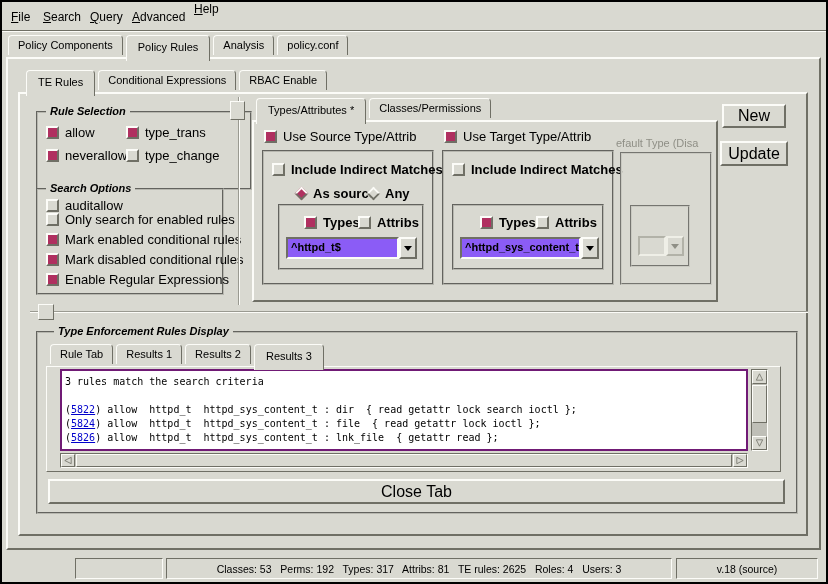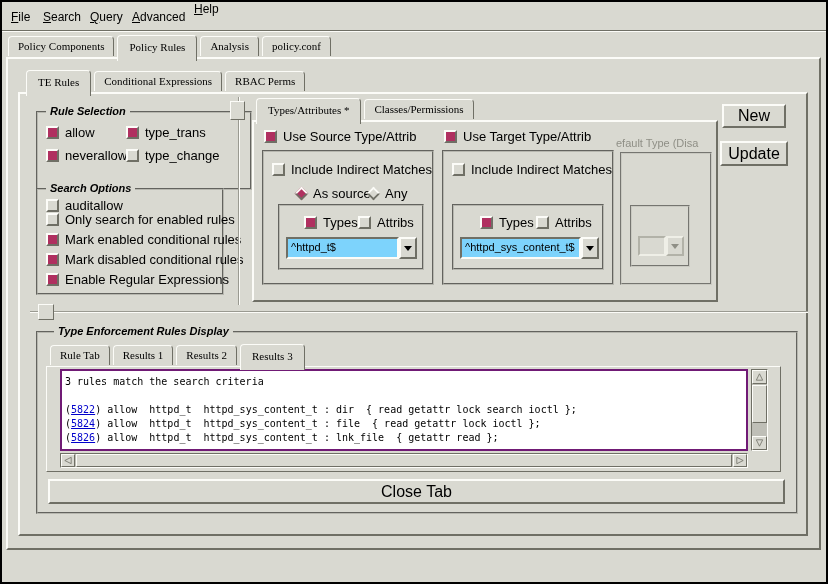--- a/index.html
+++ b/index.html
@@ -12,39 +12,39 @@
   }
   *{margin:0;padding:0;box-sizing:border-box;}
   html,body{width:828px;height:584px;overflow:hidden;}
   body{font-family:"Liberation Sans",sans-serif;background:#777;}
   .win{position:absolute;left:0;top:0;width:828px;height:584px;background:var(--bg);}
   .win-border{position:absolute;left:0;top:0;width:828px;height:584px;border:2px solid #000;pointer-events:none;z-index:90;}
   .abs{position:absolute;}
   
   .panel{position:absolute;background:var(--bg);border:2px solid;border-color:var(--hi) var(--lo) var(--lo) var(--hi);}
   .panel1{position:absolute;background:var(--bg);border:1px solid;border-color:var(--hi) var(--lo) var(--lo) var(--hi);}
-  .gframe{position:absolute;border:2px groove #b7b7af;}
+  .gframe{position:absolute;border:2px groove #b7b7af;font-weight:bold;}
   .lf{position:absolute;border:2px groove #b7b7af;}
   .lf-title{position:absolute;top:-8px;left:8px;background:var(--bg);padding:0 4px;font-size:11px;font-weight:bold;font-style:italic;white-space:nowrap;color:#000;}
   
   .mi{position:absolute;font-size:12px;color:#000;cursor:default;white-space:nowrap;}
   .hk{text-decoration:underline;}
   .groove-line{position:absolute;border-top:1px solid var(--lo);border-bottom:1px solid var(--hi);height:2px;}
   
-  .tabs{position:absolute;display:flex;align-items:center;z-index:6;font-family:Liberation Serif, serif;}
+  .tabs{position:absolute;display:flex;align-items:flex-start;z-index:6;}
   .tab{background:var(--bg);border:1px solid;border-color:var(--hi) var(--lo) var(--lo) var(--hi);border-bottom:none;border-radius:4px 4px 0 0;height:20px;line-height:19px;padding:0 9px;margin-right:3px;font-size:11px;white-space:nowrap;color:#000;}
   .tab.sel{height:26px;line-height:23px;margin-bottom:-4px;padding:0 11px;z-index:7;position:relative;}
   
   .cb{position:absolute;display:flex;align-items:center;gap:6px;height:14px;font-size:13px;white-space:nowrap;color:#000;}
   .ind{flex:none;width:13px;height:13px;border:2px solid;border-color:var(--hi) var(--lo) var(--lo) var(--hi);background:var(--bg);}
   .ind.on{background:var(--accent);}
   .rad .ind{width:11px;height:11px;transform:rotate(45deg) scale(.88);}
   
   .combo{position:absolute;display:flex;}
-  .centry{flex:1;background:#7dd3fc;border:2px solid;border-color:var(--lo) var(--hi) var(--hi) var(--lo);font-size:11px;line-height:17px;padding:0 3px;overflow:hidden;white-space:nowrap;color:#000;}
+  .centry{flex:1;background:#8b5cf6;border:2px solid;border-color:var(--lo) var(--hi) var(--hi) var(--lo);font-size:11px;line-height:17px;padding:0 3px;overflow:hidden;white-space:nowrap;color:#000;}
   .cbtn{flex:none;width:18px;background:var(--bg);border:2px solid;border-color:var(--hi) var(--lo) var(--lo) var(--hi);display:flex;align-items:center;justify-content:center;}
   .tri{width:0;height:0;border-left:4px solid transparent;border-right:4px solid transparent;border-top:5px solid #000;}
   .combo.dis .centry{background:var(--bg);border-color:#b2b2a8 #efefe7 #efefe7 #b2b2a8;}
   .combo.dis .cbtn{border-color:#efefe7 #b2b2a8 #b2b2a8 #efefe7;}
   .combo.dis .tri{border-top-color:var(--dis);}
   
   .btn{position:absolute;background:var(--bg);border:2px solid;border-color:var(--hi) var(--lo) var(--lo) var(--hi);font-size:16px;color:#000;display:flex;align-items:center;justify-content:center;cursor:default;}
   
   .vsash{position:absolute;width:2px;border-left:1px solid #9a9a91;border-right:1px solid var(--hi);}
   .hsash{position:absolute;height:2px;border-top:1px solid #9a9a91;border-bottom:1px solid var(--hi);}
@@ -82,21 +82,21 @@
   <div class="tabs" style="left:8px;top:35px;height:22px;">
     <div class="tab"><span>Policy Components</span></div>
     <div class="tab sel"><span>Policy Rules</span></div>
     <div class="tab"><span>Analysis</span></div>
     <div class="tab"><span>policy.conf</span></div>
   </div>
 
   <div class="tabs" style="left:26px;top:70px;height:22px;">
     <div class="tab sel"><span>TE Rules</span></div>
     <div class="tab"><span>Conditional Expressions</span></div>
-    <div class="tab"><span>RBAC Perms</span></div>
+    <div class="tab"><span>RBAC Enable</span></div>
   </div>
 
   <div class="lf" style="left:36px;top:111px;width:216px;height:79px;">
     <span class="lf-title">Rule Selection</span>
     <div class="cb" style="left:8px;top:12px;">
         <span class="ind on"></span>
         <span>allow</span>
       </div>
     <div class="cb" style="left:88px;top:12px;">
         <span class="ind on"></span>
@@ -274,15 +274,20 @@
         <svg width="8" height="9" viewBox="0 0 10 10">
           <path d="M1 1 9 5 1 9Z" fill="#d9d9d1" stroke="#6f6f65"></path>
         </svg>
       </div>
   </div>
 
   <div class="btn" style="left:48px;top:479px;width:737px;height:25px;">
       <span>Close Tab</span>
     </div>
 
+  <div class="abs" style="left:0;top:552px;width:828px;height:32px;">
+    <div class="sbox" style="left:75px;top:6px;width:88px;height:21px;"></div>
+    <div class="sbox" style="left:166px;top:6px;width:506px;height:21px;"><span>Classes: 53   Perms: 192   Types: 317   Attribs: 81   TE rules: 2625   Roles: 4   Users: 3</span></div>
+    <div class="sbox" style="left:676px;top:6px;width:142px;height:21px;"><span>v.18 (source)</span></div>
+  </div>
 
 </div>
 <div class="win-border"></div>
 
 </body></html>

